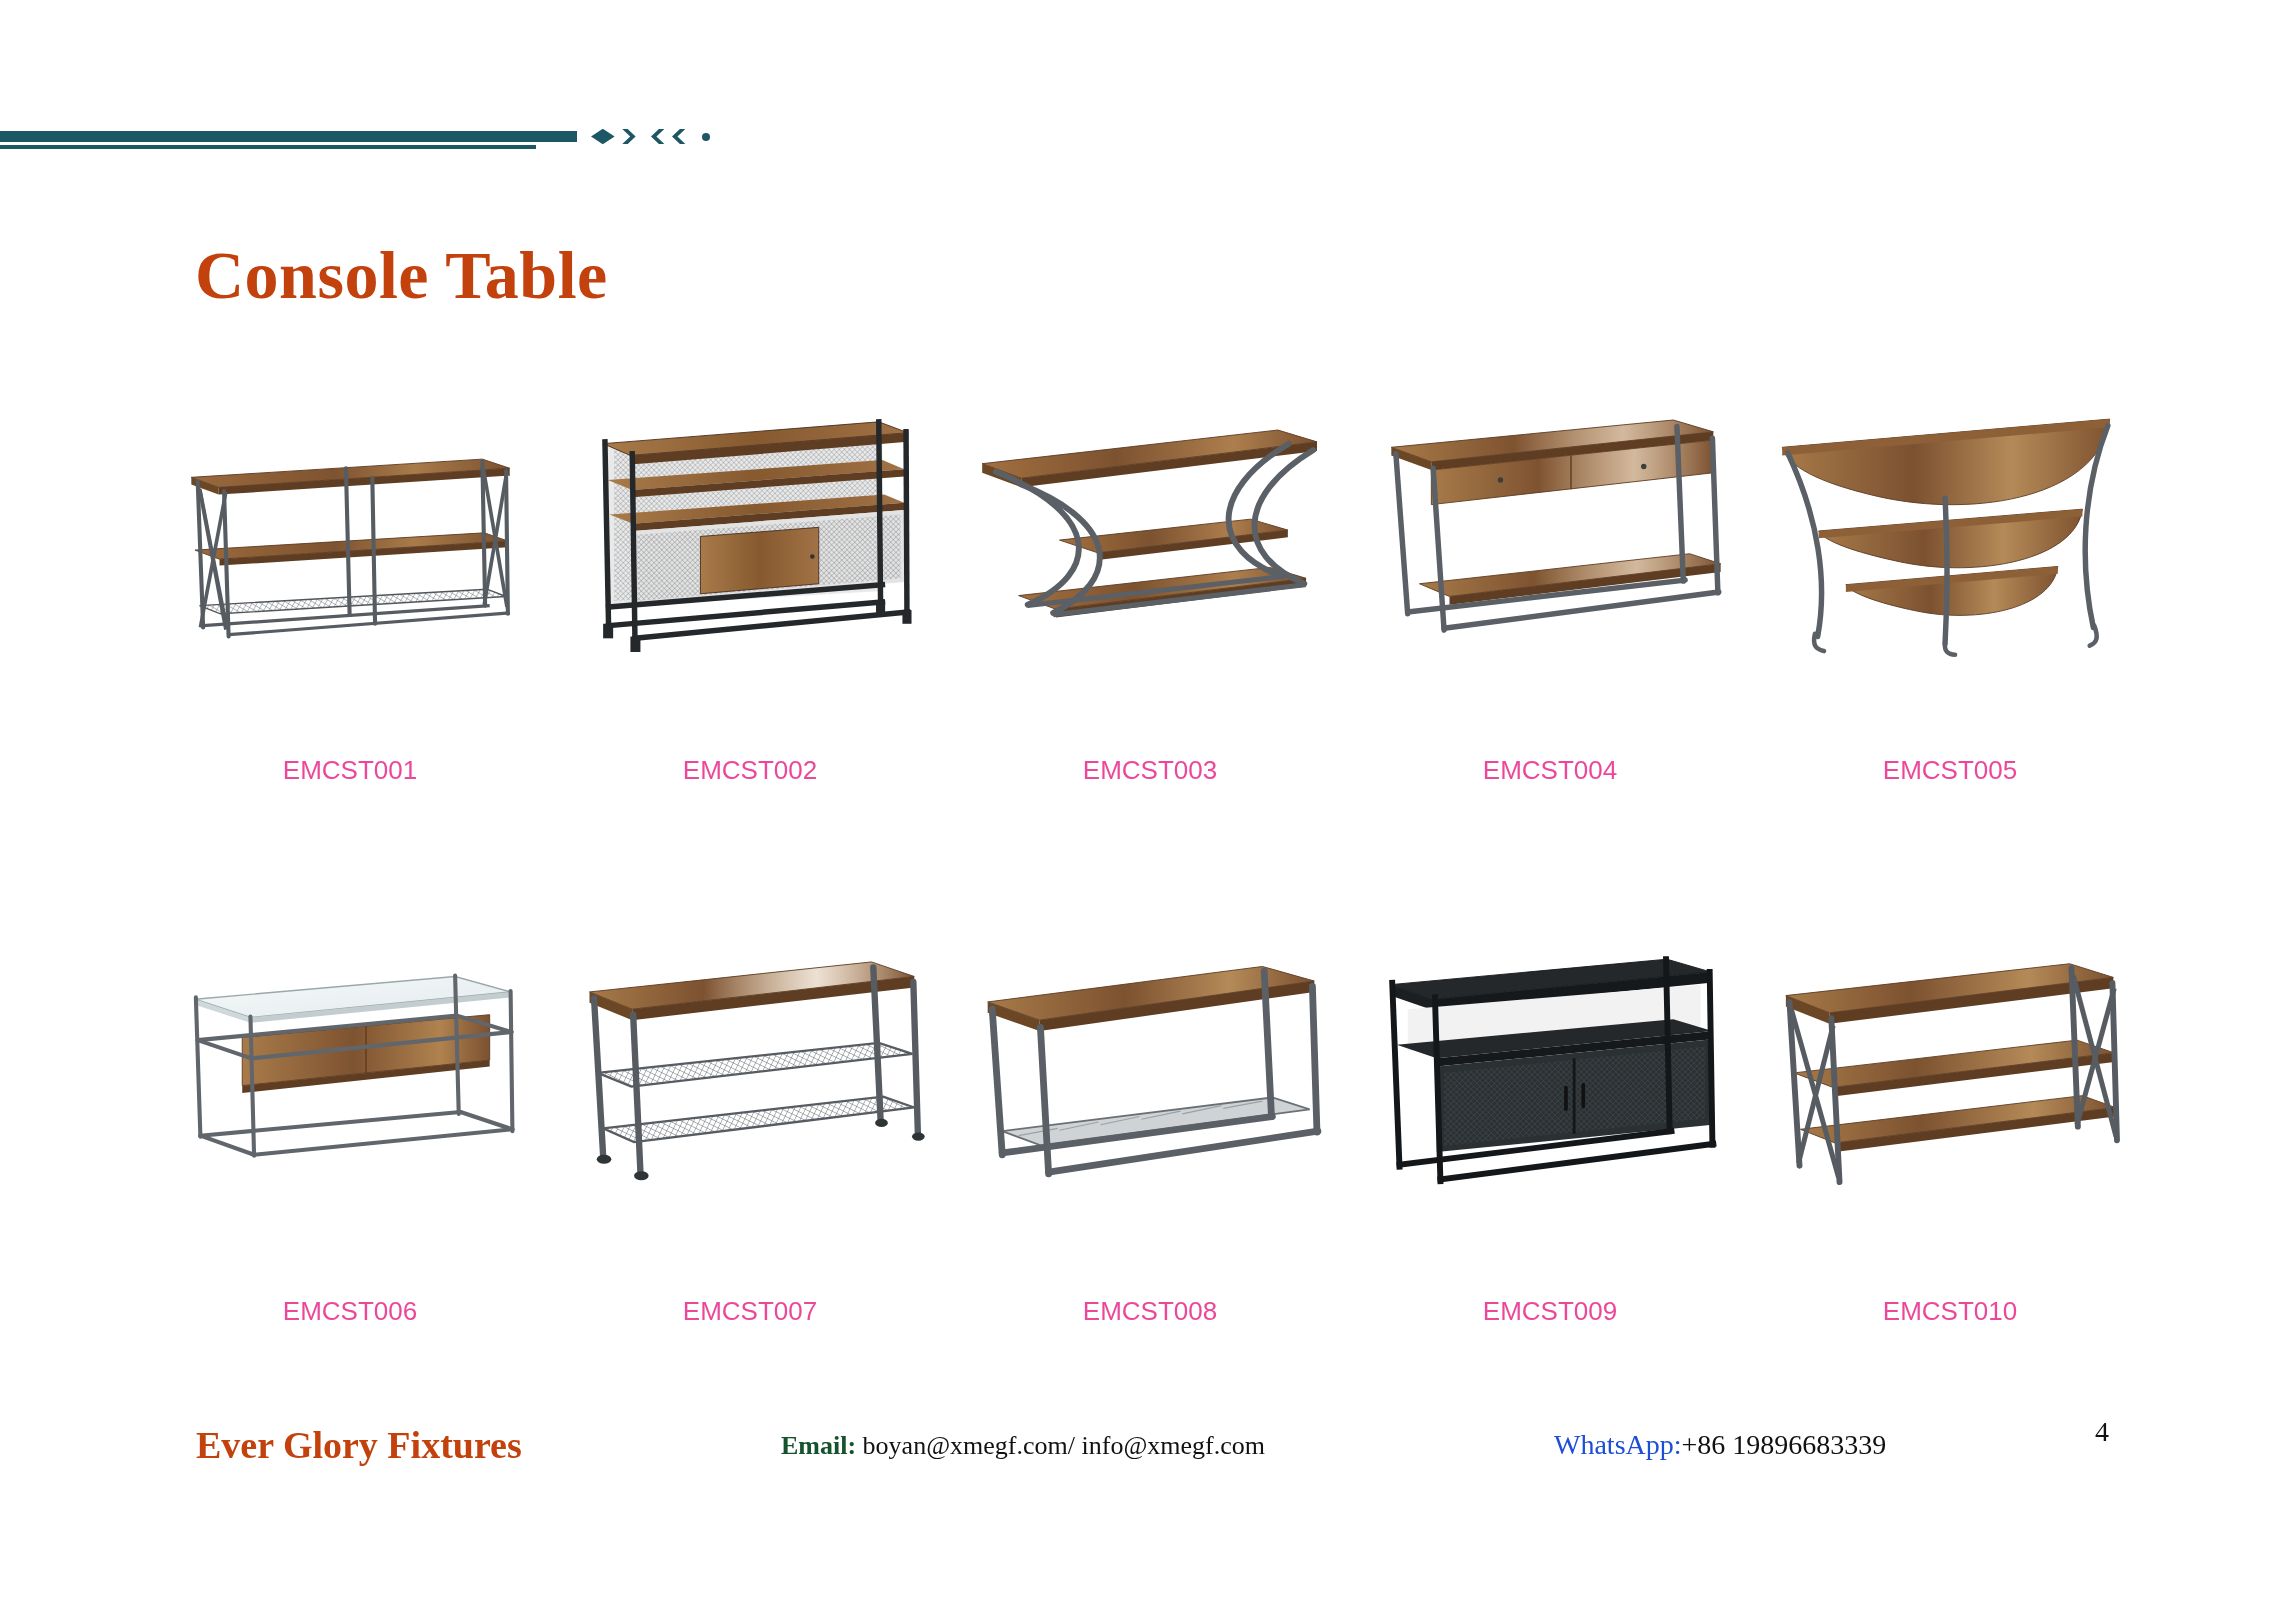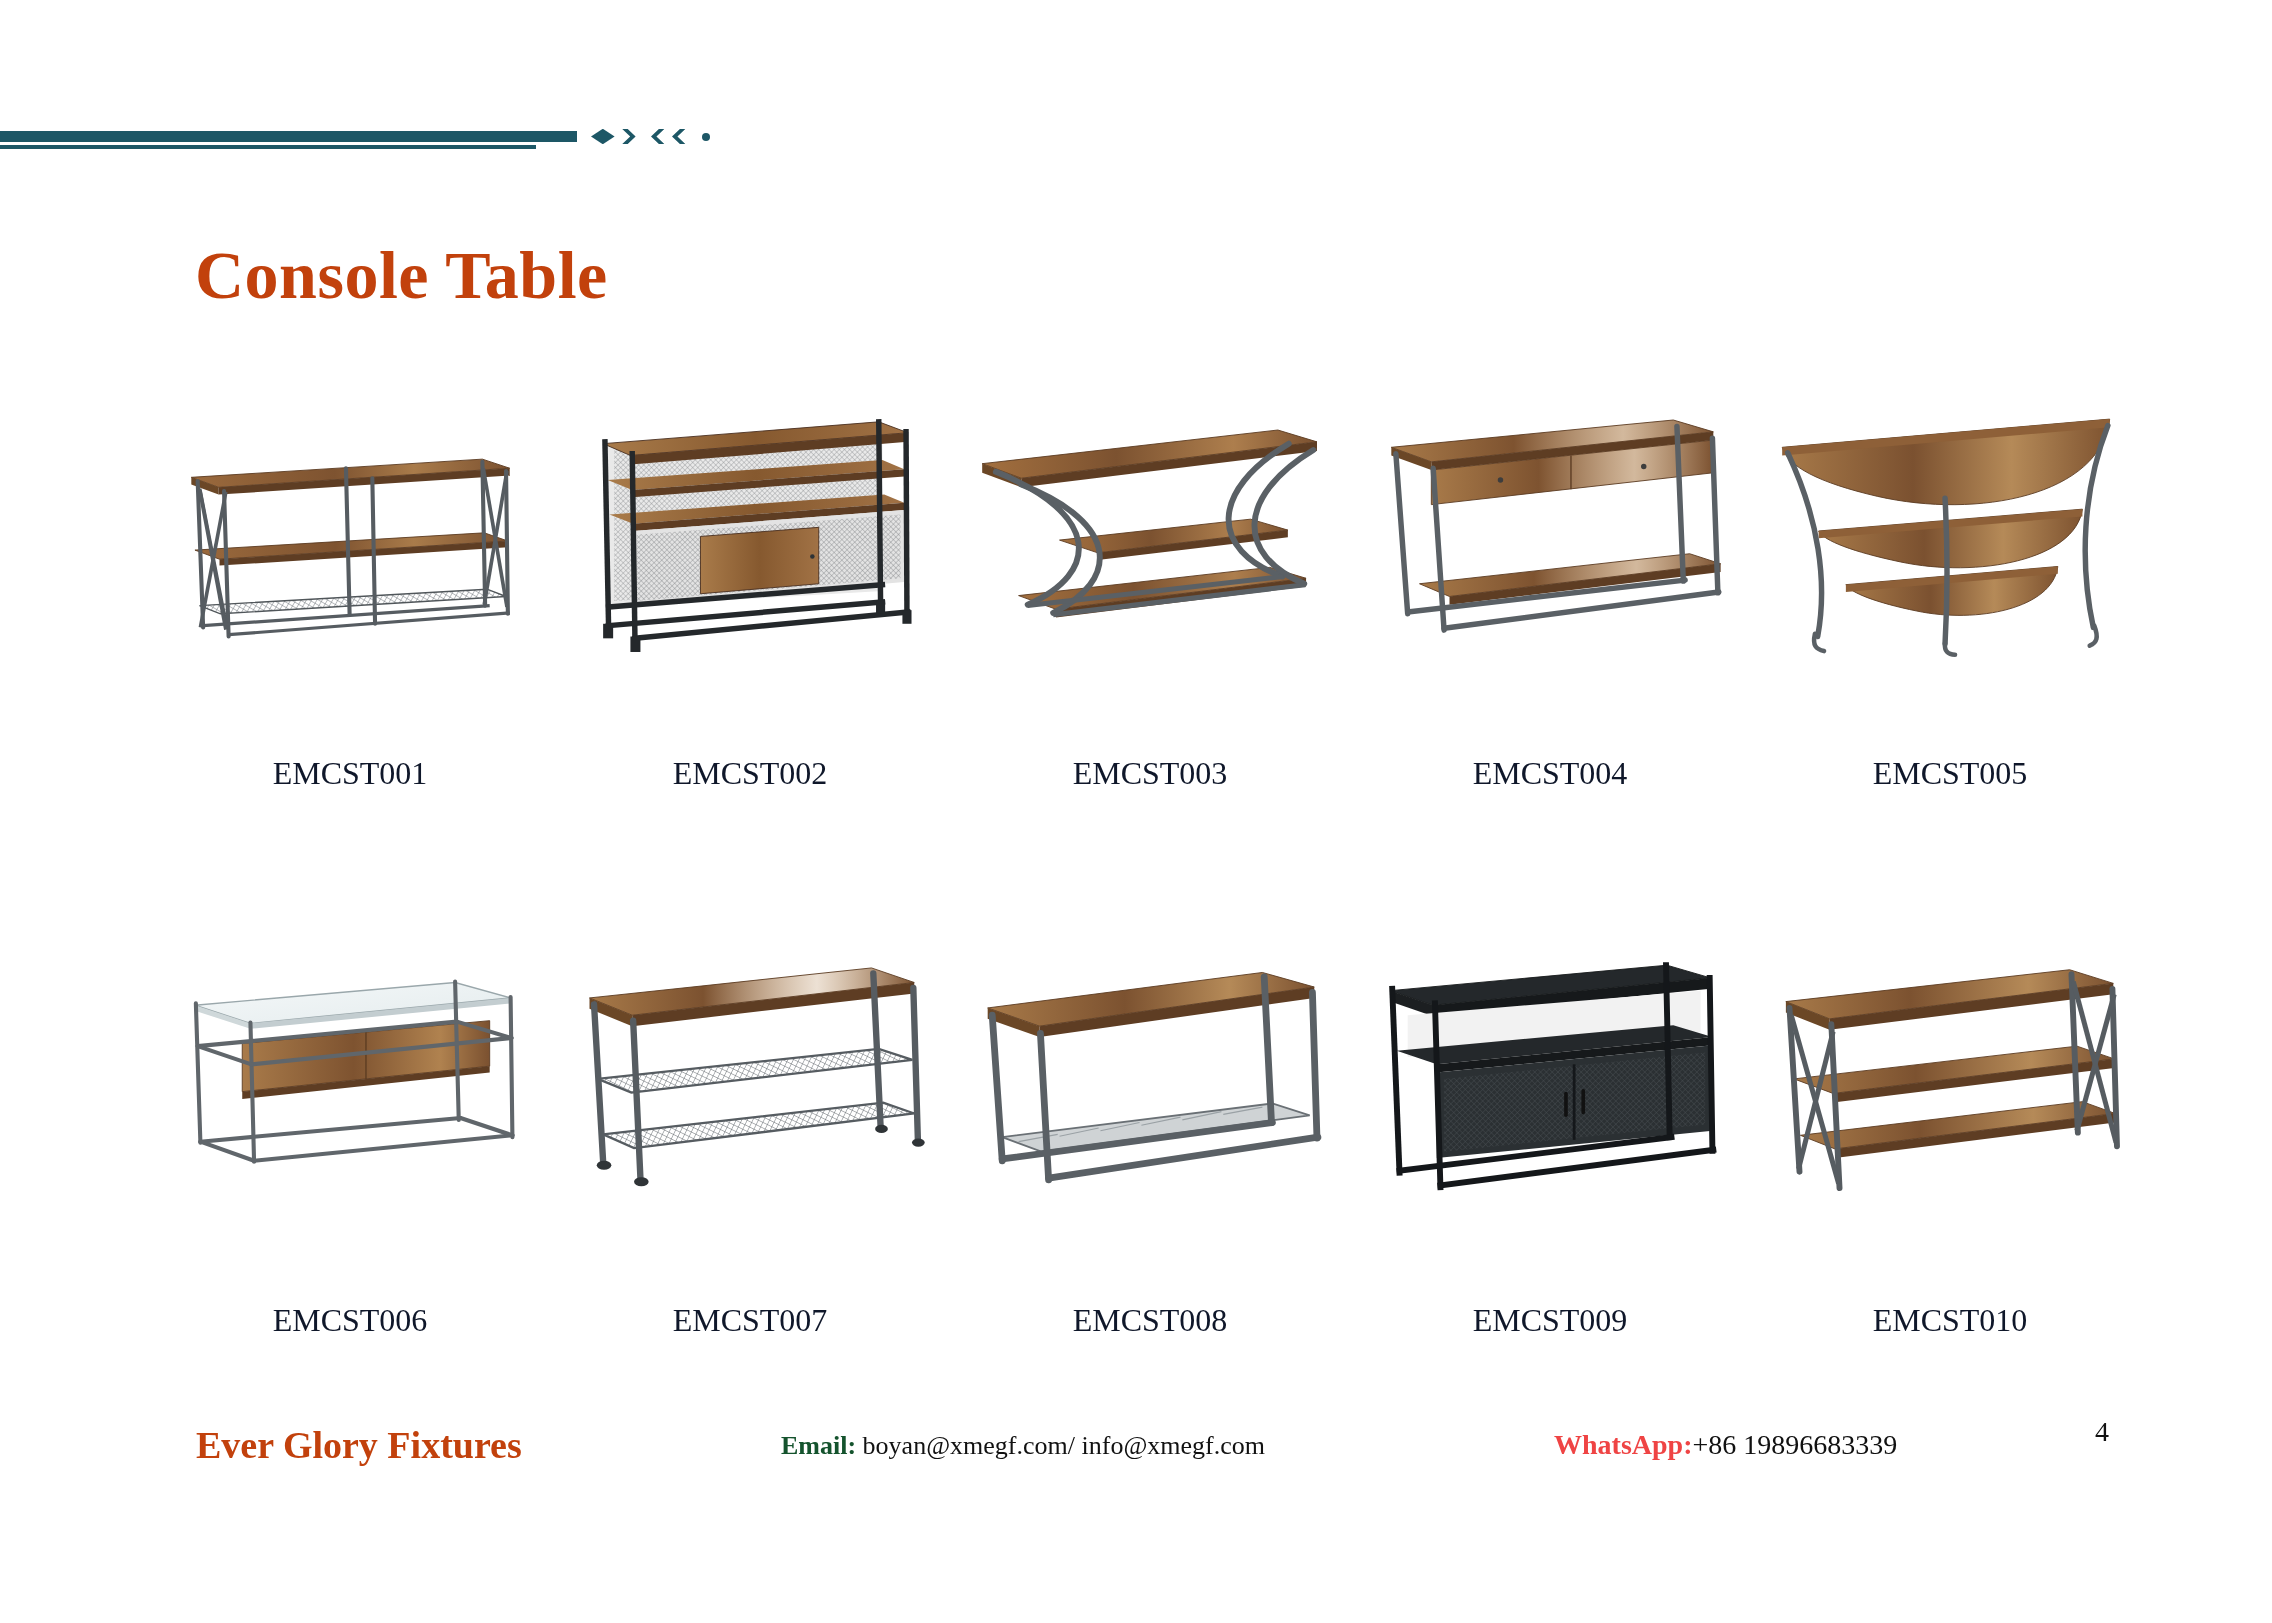--- a/index.html
+++ b/index.html
@@ -104,23 +104,23 @@
   }
   .img-wrap {
     width: 373px;
     height: 282px;
     display: flex;
     align-items: center;
     justify-content: center;
   }
   .caption {
     margin-top: 73px;
-    font-size: 32px;
-    color: #0f172a;
-    font-family: Liberation Serif, serif;
+    font-size: 26px;
+    color: #ec4899;
+    font-family: Liberation Sans, sans-serif;
     white-space: nowrap;
   }
   .row.row-2 .caption { }
 
   
   .footer {
     position: absolute;
     left: 0;
     top: 1423px;
     width: 2296px;
@@ -151,22 +151,22 @@
   .wa-block {
     position: absolute;
     left: 1554px;
     top: 6.4px;
     font-size: 28px;
     color: #111;
     font-family: "Liberation Serif", serif;
     white-space: nowrap;
   }
   .wa-block .lbl {
-    font-weight: bold;
-    color: #ef4444;
+    font-weight: normal;
+    color: #1d4ed8;
   }
   .page-num {
     position: absolute;
     left: 2095px;
     top: -7.3px;
     font-size: 28px;
     color: #111;
     font-family: "Liberation Serif", serif;
   }
 

